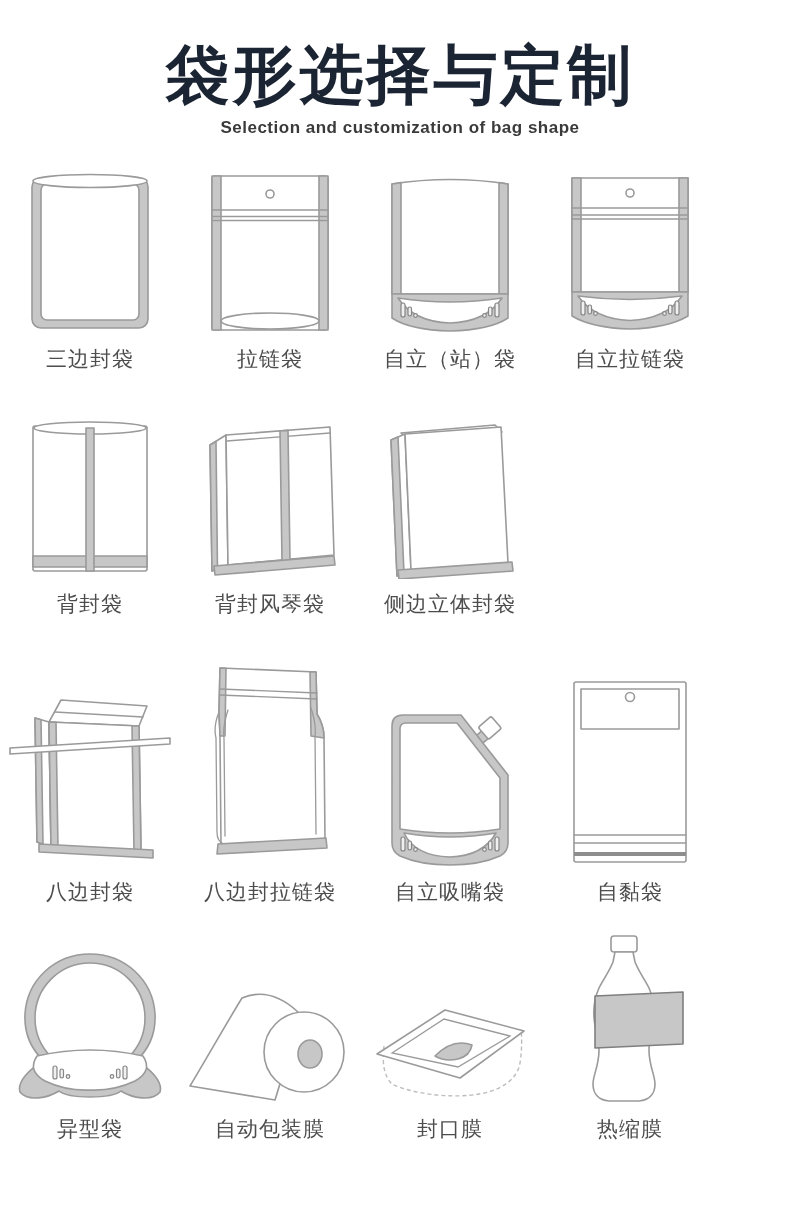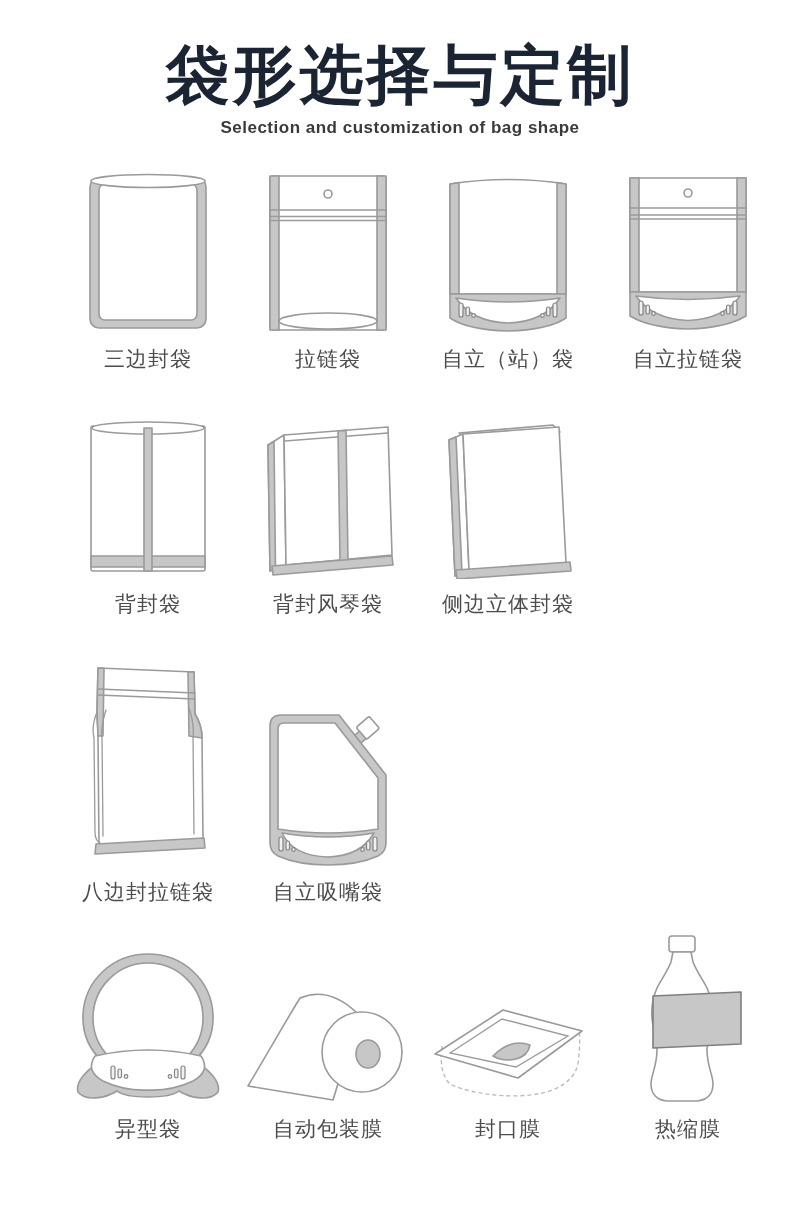--- a/index.html
+++ b/index.html
@@ -1,21 +1,21 @@
 <!DOCTYPE html>
 <html><head>
 <meta charset="utf-8">
 <style>
   html,body{margin:0;padding:0;background:#ffffff;}
   body{width:800px;height:1221px;overflow:hidden;font-family:"Liberation Sans",sans-serif;}
   .page{width:800px;}
   .header{text-align:center;padding-top:40px;}
   .title{font-size:64px;font-weight:800;color:#1b2433;letter-spacing:3px;line-height:1.1;}
   .subtitle{font-size:17px;font-weight:600;color:#3a3a3a;letter-spacing:0.5px;margin-top:8px;}
-  .grid{padding-left:58px;padding-top:34px;}
+  .grid{padding-top:34px;}
   .row{display:flex;align-items:flex-end;margin-bottom:44px;}
   .row.r3{margin-bottom:28px;}
   .row.r4{margin-bottom:0;}
   .cell{width:180px;display:flex;flex-direction:column;align-items:center;}
   .label{margin-top:11px;font-size:21px;font-weight:500;color:#4d4d4d;letter-spacing:1px;white-space:nowrap;}
   
   .ln{fill:#ffffff;stroke:#9a9a9a;stroke-width:1.6;stroke-linejoin:round;stroke-linecap:round;}
   .gy{fill:#c7c7c7;}
   .sk{fill:none;stroke:#9a9a9a;stroke-width:1.3;stroke-linecap:round;}
   .mk{fill:#f0f0f0;stroke:#858585;stroke-width:1.2;}
@@ -122,20 +122,34 @@
           <path d="M6,19 L13,16 L19,152 L12,155 Z" class="ln gy"></path>
           <path d="M20,13 L116,6 L123,142 L26,149 Z" class="ln"></path>
           <path d="M13,149 L127,141 L128,150 L14,158 Z" class="ln gy"></path>
         </svg>
         <div class="label">侧边立体封袋</div>
       </div>
     </div>
 
     <div class="row r3">
       <div class="cell">
+        <svg width="162" height="175" viewBox="0 0 162 175">
+          <path d="M40,30 L52,8 L138,14 L130,34 Z" class="ln"></path>
+          <line x1="46" y1="20" x2="134" y2="25" class="sk"></line>
+          <path d="M26,26 L40,30 L42,156 L28,150 Z" class="ln"></path>
+          <path d="M26,26 L32,27.7 L34,152 L28,150 Z" class="ln gy"></path>
+          <path d="M40,30 L130,34 L132,160 L42,156 Z" class="ln"></path>
+          <path d="M40,30 L47,30.3 L49,156.3 L42,156 Z" class="ln gy"></path>
+          <path d="M123,33.7 L130,34 L132,160 L125,159.7 Z" class="ln gy"></path>
+          <path d="M30,152 L144,158 L144,166 L30,160 Z" class="ln gy"></path>
+          <path d="M1,56 L161,46 L161,52 L1,62 Z" class="ln"></path>
+        </svg>
+        <div class="label">八边封袋</div>
+      </div>
+      <div class="cell">
         <svg width="116" height="205" viewBox="0 0 116 205">
           <path d="M8,6 L104,10 L105,52 C110,60 112,67 112,76 L113,178 L9,184 L8,74 C8,66 7,58 7,50 Z" class="ln"></path>
           <path d="M8,6 L14,6.3 L13,74 L8,74 L7,50 Z" class="ln gy"></path>
           <path d="M104,10 L98,9.7 L99,74 L112,76 C112,67 110,60 105,52 Z" class="ln gy"></path>
           <line x1="8" y1="27" x2="105" y2="31" class="sk"></line>
           <line x1="8" y1="33" x2="105" y2="37" class="sk"></line>
           <path d="M7,50 C3,60 2,68 4,76 L5,170 Q5,180 12,182" class="sk"></path>
           <path d="M16,48 C12,60 11,68 12,76 L13,174" class="sk"></path>
           <path d="M99,46 C103,58 104,66 103,74 L104,172" class="sk"></path>
           <path d="M6,182 L114,176 L115,186 L5,192 Z" class="ln gy"></path>
@@ -153,20 +167,31 @@
           <path d="M17,128 Q63,136 109,128 Q96,151 63,152 Q28,151 17,128 Z" class="ln"></path>
           <rect x="14" y="132" width="4" height="14" rx="2" class="mk"></rect>
           <rect x="21" y="136" width="3.5" height="9" rx="1.7" class="mk"></rect>
           <circle cx="28.5" cy="144.5" r="1.8" class="mk"></circle>
           <circle cx="97.5" cy="144.5" r="1.8" class="mk"></circle>
           <rect x="101.5" y="136" width="3.5" height="9" rx="1.7" class="mk"></rect>
           <rect x="108" y="132" width="4" height="14" rx="2" class="mk"></rect>
         </svg>
         <div class="label">自立吸嘴袋</div>
       </div>
+      <div class="cell">
+        <svg width="124" height="187" viewBox="0 0 124 187">
+          <rect x="6" y="2" width="112" height="180" rx="2" class="ln"></rect>
+          <rect x="13" y="9" width="98" height="40" class="ln"></rect>
+          <circle cx="62" cy="17" r="4.5" class="ln"></circle>
+          <line x1="6" y1="155" x2="118" y2="155" class="sk"></line>
+          <line x1="6" y1="163" x2="118" y2="163" class="sk"></line>
+          <rect x="6" y="172" width="112" height="4" class="dk"></rect>
+        </svg>
+        <div class="label">自黏袋</div>
+      </div>
     </div>
 
     <div class="row r4">
       <div class="cell">
         <svg width="150" height="152" viewBox="0 0 150 152">
           <path d="M75,2 C110,2 138,28 140,62 C141,82 133,98 121,109 C136,117 148,130 145,140 C137,150 117,146 106,139 C96,147 54,147 44,139 C33,146 13,150 5,140 C2,130 14,117 29,109 C17,98 9,82 10,62 C12,28 40,2 75,2 Z" class="ln gy"></path>
           <circle cx="75" cy="66" r="55" class="ln"></circle>
           <path d="M22,104 Q75,92 128,104 Q138,119 120,129 Q99,139 75,138 Q51,139 30,129 Q12,119 22,104 Z" class="ln"></path>
           <rect x="38" y="114" width="4" height="13" rx="2" class="mk"></rect>
           <rect x="45" y="117" width="3.5" height="9" rx="1.7" class="mk"></rect>

